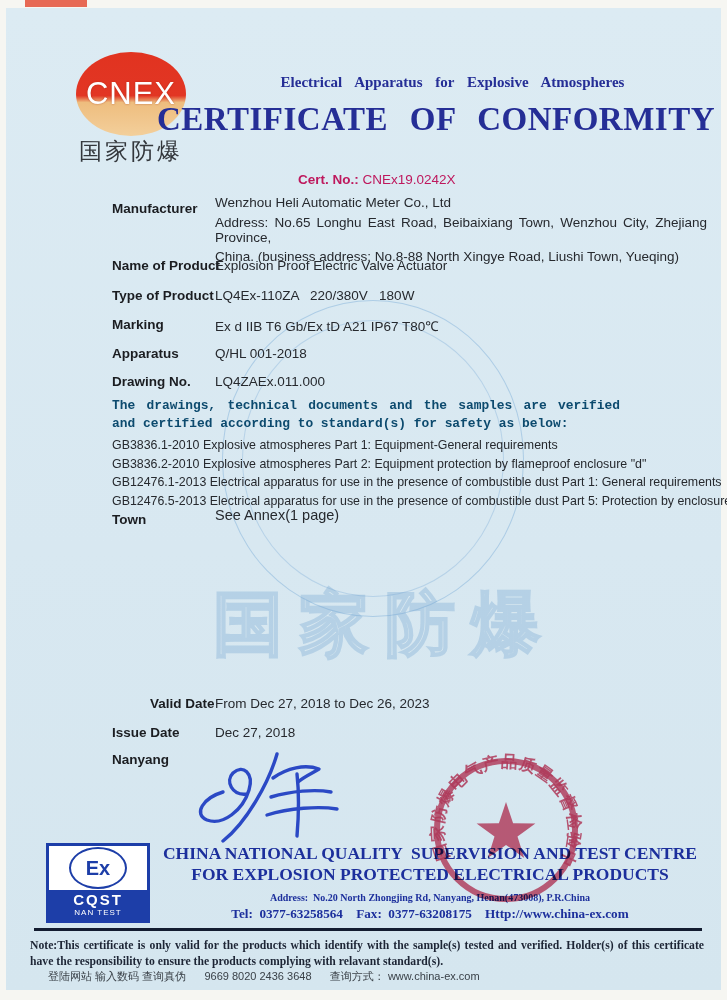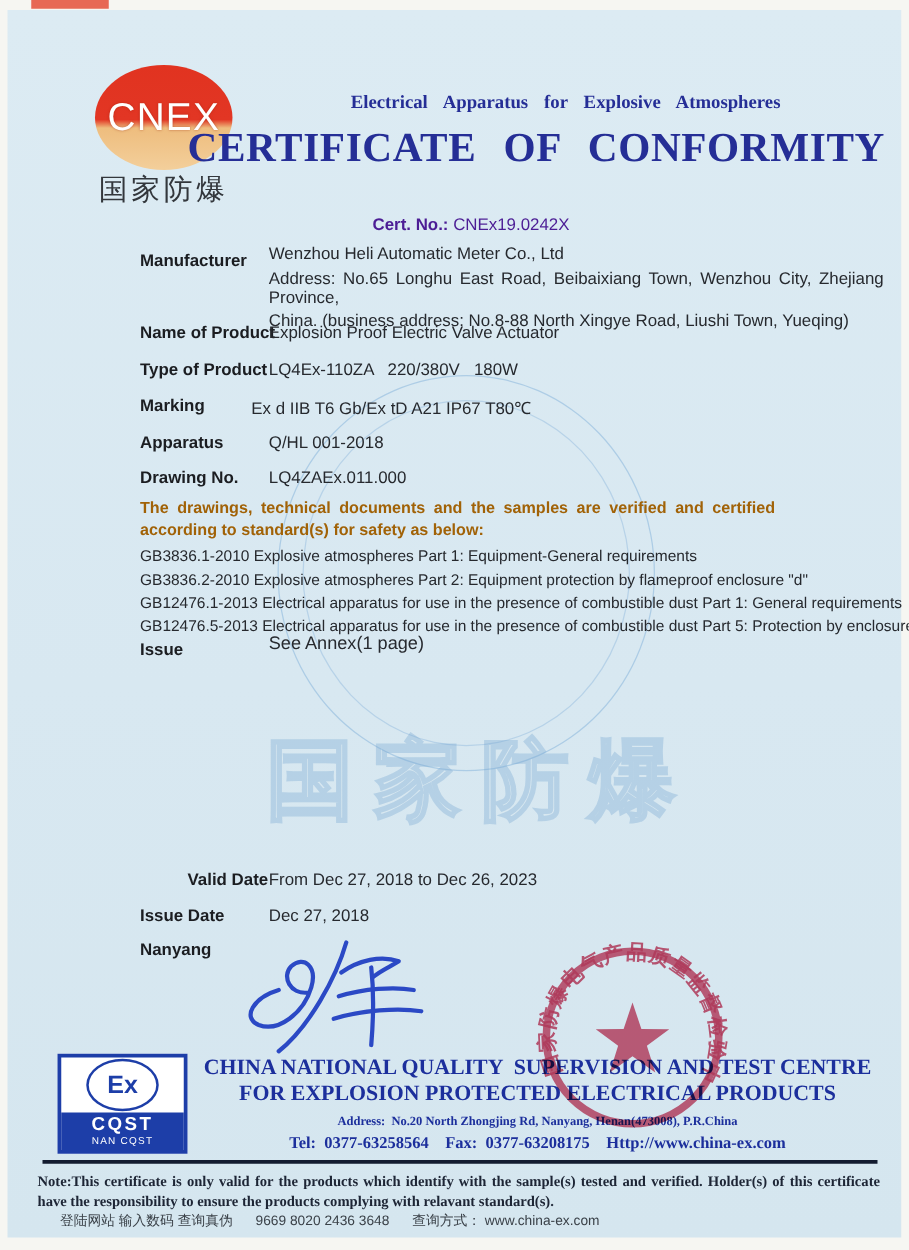--- a/index.html
+++ b/index.html
@@ -12,33 +12,33 @@
   .cnex-logo{left:76px;top:52px;width:110px;height:84px;border-radius:50%;
     background:linear-gradient(180deg,#e13320 0%,#e23624 52%,#eebd7e 60%,#f3cf9b 100%);
     display:flex;align-items:center;justify-content:center;z-index:2;}
   .cnex-text{color:#fff;font-weight:normal;font-size:31px;letter-spacing:1px;
     text-shadow:0 0 2px rgba(150,30,10,.55);}
   .cnex-caption{left:66px;top:136px;width:130px;text-align:center;font-size:23px;
     color:#33373c;letter-spacing:3px;font-weight:500;z-index:2;}
   .hdr-sub{left:180px;top:74px;width:545px;text-align:center;
     font-family:"Liberation Serif",serif;font-weight:bold;font-size:15px;
     color:#252e96;word-spacing:9px;z-index:2;}
-  .hdr-title{left:150px;top:101px;width:572px;text-align:left;
+  .hdr-title{left:150px;top:101px;width:572px;text-align:center;
     font-family:"Liberation Serif",serif;font-weight:bold;font-size:33px;
     color:#252e96;word-spacing:13px;letter-spacing:.5px;z-index:2;}
-  .cert-line{left:298px;top:172px;font-size:13.5px;color:#4c1d95;z-index:2;}
+  .cert-line{left:298px;top:172px;font-size:13.5px;color:#be185d;z-index:2;}
   .cert-line .lbl{font-weight:bold;}
   
   .flabel{font-weight:bold;font-size:13.5px;color:#1b1d21;z-index:2;}
   .fvalue{font-size:13.5px;color:#26292e;z-index:2;}
   .addr1{text-align:justify;text-align-last:justify;}
   
   .stds{left:112px;top:397px;width:597px;z-index:2;}
-  .stds-intro{font-weight:bold;font-size:12.9px;color:#a16207;width:508px;
-    text-align:justify;line-height:17.5px;}
+  .stds-intro{font-weight:bold;font-size:12.9px;color:#0c4a6e;width:508px;
+    text-align:justify;line-height:17.5px;font-family:Liberation Mono, monospace;}
   .stds-item{font-size:12.4px;color:#26292e;line-height:18.6px;white-space:nowrap;}
   .stds-list{margin-top:4px;}
   
   .watermark{left:213px;top:578px;font-size:70px;font-weight:bold;letter-spacing:16px;
     color:transparent;-webkit-text-stroke:2px rgba(118,166,208,.35);z-index:1;}
   .gui1{left:222px;top:300px;width:300px;height:315px;border-radius:50%;
     border:1px solid rgba(120,170,215,.45);z-index:1;}
   .gui2{left:242px;top:320px;width:260px;height:275px;border-radius:50%;
     border:1px solid rgba(120,170,215,.35);z-index:1;}
   
@@ -92,39 +92,39 @@
   <div style="margin-top:4px;">China. (business address: No.8-88 North Xingye Road, Liushi Town, Yueqing)</div>
 </div>
 
 <div class="abs flabel" style="left:112px;top:258px;">Name of Product</div>
 <div class="abs fvalue" style="left:215px;top:258px;">Explosion Proof Electric Valve Actuator</div>
 
 <div class="abs flabel" style="left:112px;top:288px;">Type of Product</div>
 <div class="abs fvalue pre" style="left:215px;top:288px;">LQ4Ex-110ZA   220/380V   180W</div>
 
 <div class="abs flabel" style="left:112px;top:317px;">Marking</div>
-<div class="abs fvalue" style="left:201px;top:317px;">Ex d IIB T6 Gb/Ex tD A21 IP67 T80℃</div>
+<div class="abs fvalue" style="left:215px;top:317px;">Ex d IIB T6 Gb/Ex tD A21 IP67 T80℃</div>
 
 <div class="abs flabel" style="left:112px;top:346px;">Apparatus</div>
 <div class="abs fvalue" style="left:215px;top:346px;">Q/HL 001-2018</div>
 
 <div class="abs flabel" style="left:112px;top:374px;">Drawing No.</div>
 <div class="abs fvalue" style="left:215px;top:374px;">LQ4ZAEx.011.000</div>
 
 <div class="abs stds">
   <div class="stds-intro">The drawings, technical documents and the samples are verified and certified according to standard(s) for safety as below:</div>
   <div class="stds-list">
     <div class="stds-item">GB3836.1-2010 Explosive atmospheres Part 1: Equipment-General requirements</div>
     <div class="stds-item">GB3836.2-2010 Explosive atmospheres Part 2: Equipment protection by flameproof enclosure "d"</div>
     <div class="stds-item">GB12476.1-2013 Electrical apparatus for use in the presence of combustible dust Part 1: General requirements</div>
     <div class="stds-item">GB12476.5-2013 Electrical apparatus for use in the presence of combustible dust Part 5: Protection by enclosures "tD"</div>
   </div>
 </div>
 
-<div class="abs flabel" style="left:112px;top:512px;">Issue</div>
+<div class="abs flabel" style="left:112px;top:512px;">Town</div>
 <div class="abs fvalue" style="left:215px;top:507px;font-size:14.5px;">See Annex(1 page)</div>
 
 <div class="abs flabel" style="left:112px;top:696px;margin-left:38px;">Valid Date</div>
 <div class="abs fvalue" style="left:215px;top:696px;">From Dec 27, 2018 to Dec 26, 2023</div>
 
 <div class="abs flabel" style="left:112px;top:725px;">Issue Date</div>
 <div class="abs fvalue" style="left:215px;top:725px;">Dec 27, 2018</div>
 
 <div class="abs flabel" style="left:112px;top:752px;">Nanyang</div>
 
@@ -149,21 +149,21 @@
 </svg>
 
 <div class="abs cqst-logo">
   <div class="cqst-top">
     <div class="cqst-ellipse">
       <span class="cqst-ex">Ex</span>
     </div>
   </div>
   <div class="cqst-bottom">
     <div class="cqst-name">CQST</div>
-    <div class="cqst-city">NAN CQST</div>
+    <div class="cqst-city">NAN TEST</div>
   </div>
 </div>
 
 <div class="abs org-block">
   <div class="org-line pre">CHINA NATIONAL QUALITY  SUPERVISION AND TEST CENTRE</div>
   <div class="org-line">FOR EXPLOSION PROTECTED ELECTRICAL PRODUCTS</div>
   <div class="org-addr pre">Address:  No.20 North Zhongjing Rd, Nanyang, Henan(473008), P.R.China</div>
   <div class="org-tel pre">Tel:  0377-63258564    Fax:  0377-63208175    Http://www.china-ex.com</div>
 </div>
 

